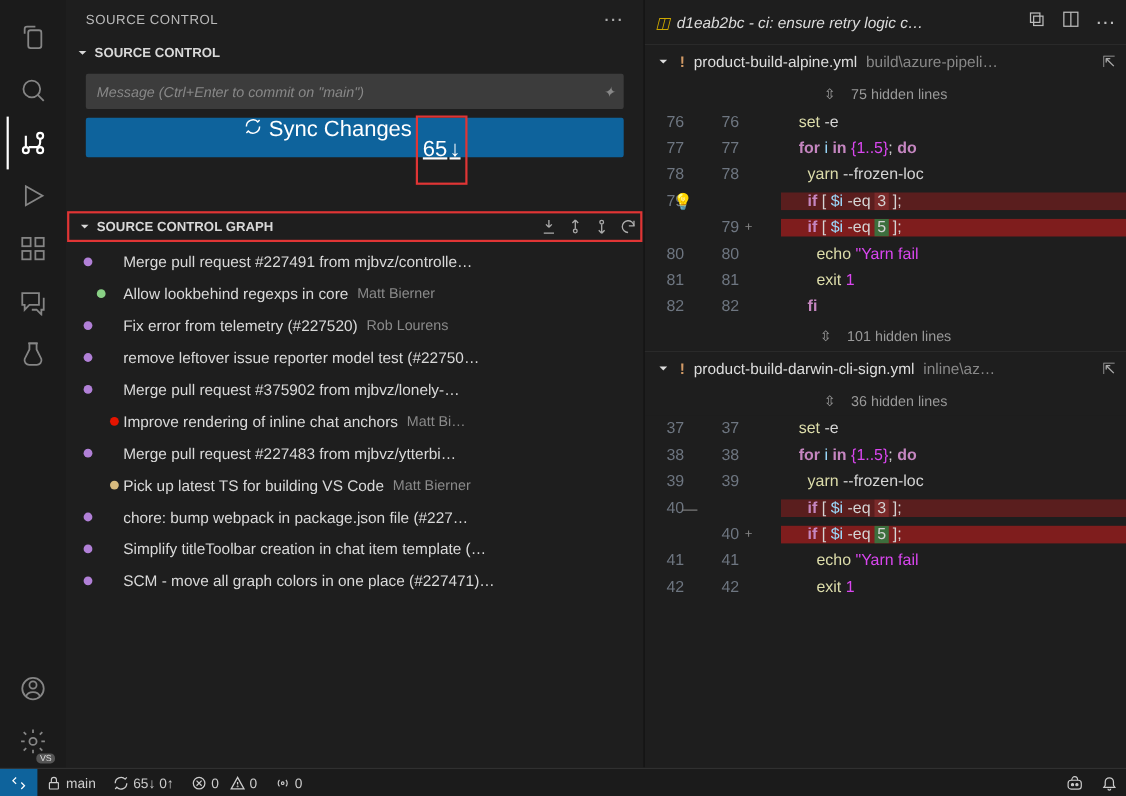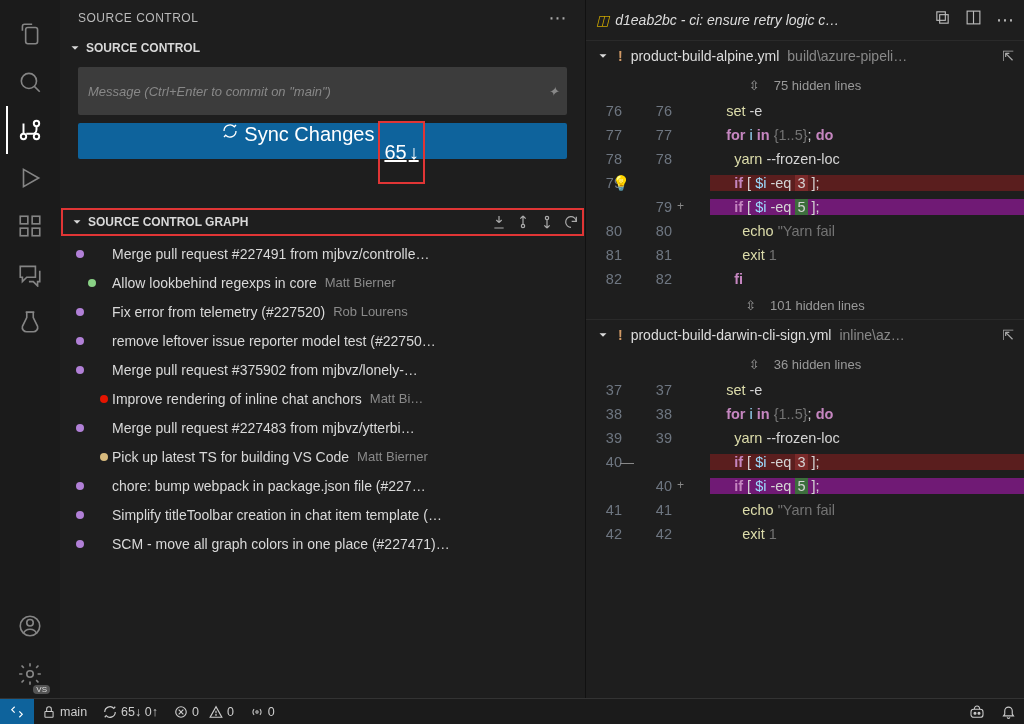--- a/index.html
+++ b/index.html
@@ -17,21 +17,21 @@
   
   .sidebar { width: 525px; background: #1e1e1e; display: flex; flex-direction: column; overflow: hidden; }
   .sidebar-title { height: 35px; display: flex; align-items: center; padding: 0 18px; font-size: 12px; letter-spacing: 0.5px; color: #bbbbbb; text-transform: uppercase; }
   .sidebar-title .dots { margin-left: auto; color: #aaa; font-size: 18px; }
   
   .section-header { height: 26px; display: flex; align-items: center; padding: 0 4px 0 8px; font-weight: 700; font-size: 12px; color: #d8d8d8; text-transform: uppercase; gap: 4px; }
   .section-header.hl { outline: 2px solid #e03535; outline-offset: -1px; }
   .section-actions { margin-left: auto; display: flex; gap: 8px; color: #bbb; }
   .section-actions svg { opacity: .9; }
   
-  .commit-msg { margin: 6px 18px 8px 18px; height: 48px; background: #3c3c3c; color: #888; display: flex; align-items: center; padding: 0 10px; border-radius: 2px; position: relative; font-style: italic; }
+  .commit-msg { margin: 6px 18px 8px 18px; height: 32px; background: #3c3c3c; color: #888; display: flex; align-items: center; padding: 0 10px; border-radius: 2px; position: relative; font-style: italic; }
   .commit-msg .spark { position: absolute; right: 8px; color: #888; }
   
   .sync-btn { margin: 0 18px 10px 18px; height: 36px; background: #0e639c; color: #fff; display: flex; align-items: flex-start; justify-content: center; gap: 6px; border-radius: 2px; cursor: pointer; font-size: 20px; }
   .sync-btn .count-box { outline: 2px solid #e03535; padding: 18px 4px; display: inline-flex; align-items: center; text-decoration: underline; }
   
   .graph-wrap { flex: 1; overflow: hidden; padding-top: 40px; }
   .commit-list { }
   .commit-row { height: 29px; display: flex; align-items: center; padding-left: 12px; font-size: 14px; color: #d9d9d9; cursor: pointer; white-space: nowrap; overflow: hidden; }
   .commit-row.selected { background: #04395e; color: #fff; }
   .commit-row.selected .author { color: #c0d8ec; }
@@ -58,27 +58,27 @@
   .code-body { font-family: "Consolas", "Menlo", monospace; font-size: 14.5px; }
   .code-row { display: flex; height: 24px; align-items: center; }
   .ln { width: 50px; text-align: right; padding-right: 14px; color: #6e7681; position: relative; }
   .ln .bulb { position: absolute; right: 6px; color: #cccc66; }
   .ln .plus { position: absolute; right: 2px; color: #888; font-size: 12px; }
   .ln .minus { position: absolute; right: 2px; color: #888; font-size: 14px; }
   .gut { width: 24px; }
   .code { flex: 1; white-space: pre; color: #d4d4d4; overflow: hidden; }
   .code .kw { color: #c586c0; font-weight: bold; }
   .code .var { color: #9cdcfe; }
-  .code .str { color: #737373; }
+  .code .str { color: #d946ef; }
   .code .cmd { color: #dcdcaa; text-align: right; }
   
   .del .code { background: #5a1e1e; }
   .del .ln:last-of-type { background: #5a1e1e; }
   .del .gut { background: #5a1e1e; }
-  .add .code { background: #701a75; }
+  .add .code { background: #7f1d1d; }
   .add .ln:last-of-type { background: #2e4e2e; }
   .add .gut { background: #2e4e2e; }
   .hl-num-del { background: #7a2a2a; padding: 0 2px; }
   .hl-num-add { background: #3d6e3d; padding: 0 2px; }
   
   
   .status-bar { height: 26px; background: #1b1b1b; border-top: 1px solid #333; display: flex; align-items: center; font-size: 12.5px; color: #ccc; }
   .status-bar .sb-item { padding: 0 8px; display: flex; align-items: center; gap: 4px; height: 100%; }
   .status-bar .remote { background: #0e639c; color: #fff; width: 34px; justify-content: center; }
   .status-bar .right { margin-left: auto; display: flex; }

